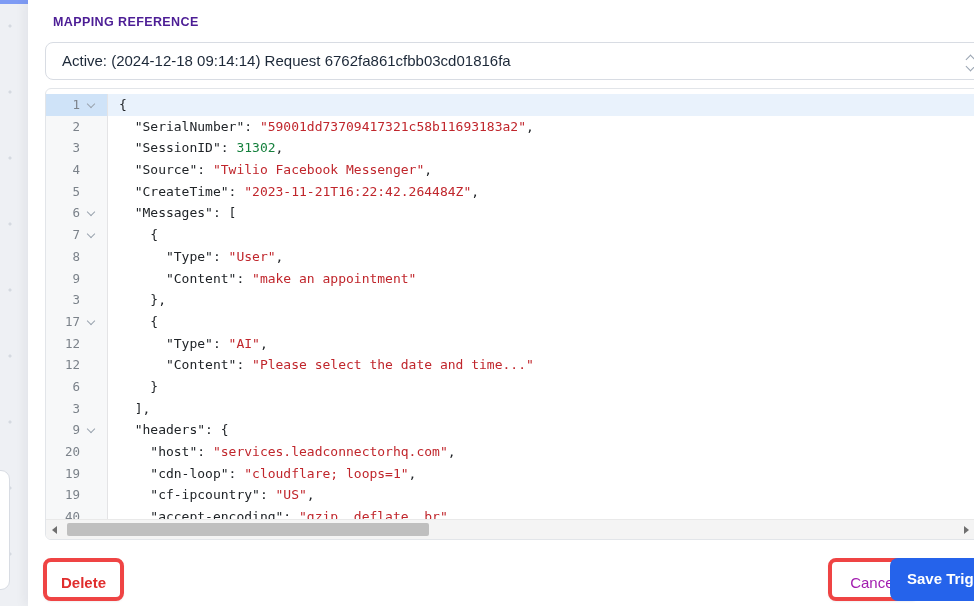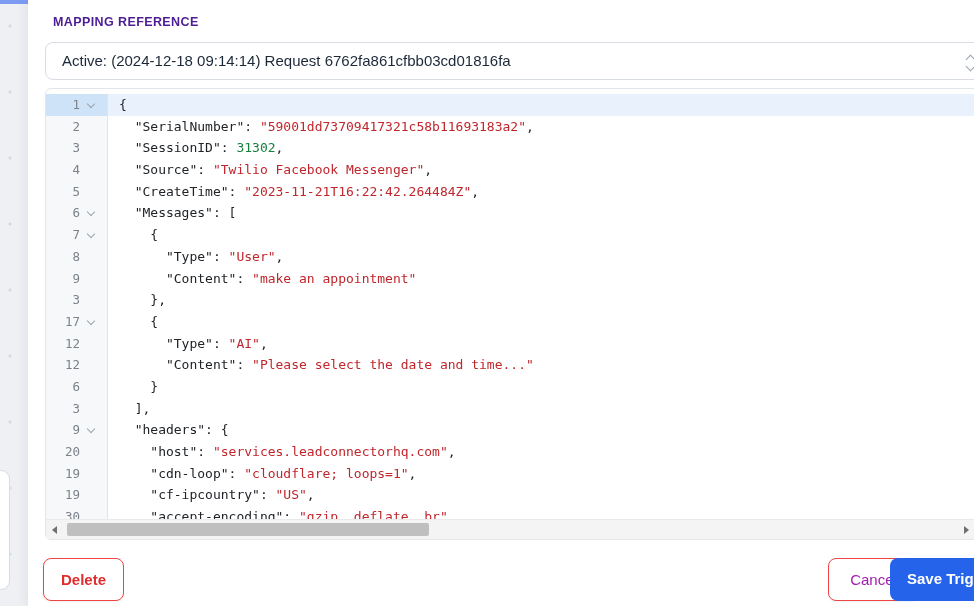--- a/index.html
+++ b/index.html
@@ -54,21 +54,21 @@
            border-top:1px solid #e9e9e9;}
   .hs-thumb{position:absolute;left:21px;top:3px;width:362px;height:13px;background:#bfbfbf;border-radius:2px;}
   .hs-arrow{position:absolute;top:6px;width:0;height:0;border-top:4px solid transparent;
             border-bottom:4px solid transparent;}
   .hs-arrow.left{left:6px;border-right:5px solid #6f6f6f;}
   .hs-arrow.right{left:918px;border-left:5px solid #6f6f6f;}
 
   
   .btn{position:absolute;top:558px;height:43px;border-radius:8px;box-sizing:border-box;font-size:15px;
        line-height:41px;text-align:center;cursor:pointer;font-family:"Liberation Sans",sans-serif;}
-  .btn.outline{background:#fff;border:1px solid #ef4444;box-shadow:0 1px 2px rgba(16,24,40,.06);}
+  .btn.outline{background:#fff;border:4px solid #ef4444;box-shadow:0 1px 2px rgba(16,24,40,.06);}
   .btn-delete{left:15px;width:81px;color:#e02d2d;font-weight:bold;}
   .btn-cancel{left:800px;width:91px;color:#a21caf;}
   .btn-save{left:862px;width:152px;background:#2563eb;border:none;color:#fff;font-weight:bold;
             text-align:left;padding-left:17px;}
 </style>
 </head>
 <body>
 
 <div class="stage">
 
@@ -231,21 +231,21 @@
           </div>
           <div class="code-row">
             <div class="gutter">
               <span class="lnum">19</span>
               <span class="foldc"></span>
             </div>
             <div class="code"><span class="tk-t">    "cf-ipcountry": </span><span class="tk-s">"US"</span><span class="tk-t">,</span></div>
           </div>
           <div class="code-row">
             <div class="gutter">
-              <span class="lnum">30</span>
+              <span class="lnum">40</span>
               <span class="foldc"></span>
             </div>
             <div class="code"><span class="tk-t">    "accept-encoding": </span><span class="tk-s">"gzip, deflate, br"</span><span class="tk-t">,</span></div>
           </div>
         </div>
       <div class="hscroll">
         <span class="hs-arrow left"></span>
         <span class="hs-thumb"></span>
         <span class="hs-arrow right"></span>
       </div>

